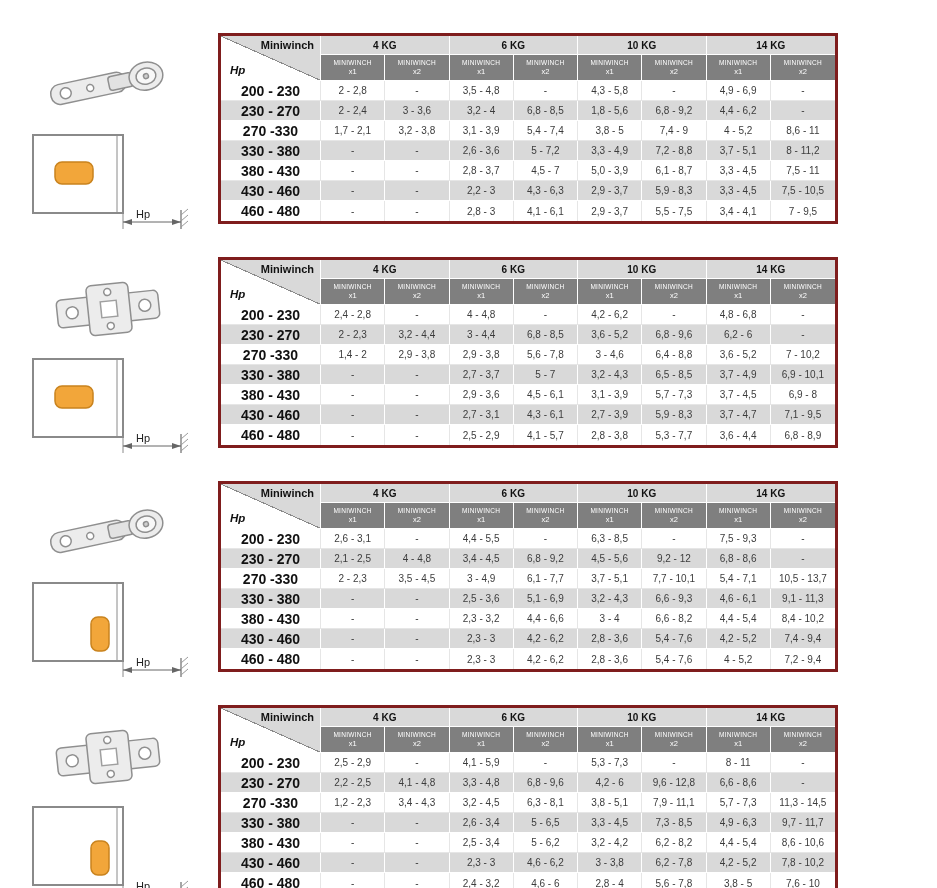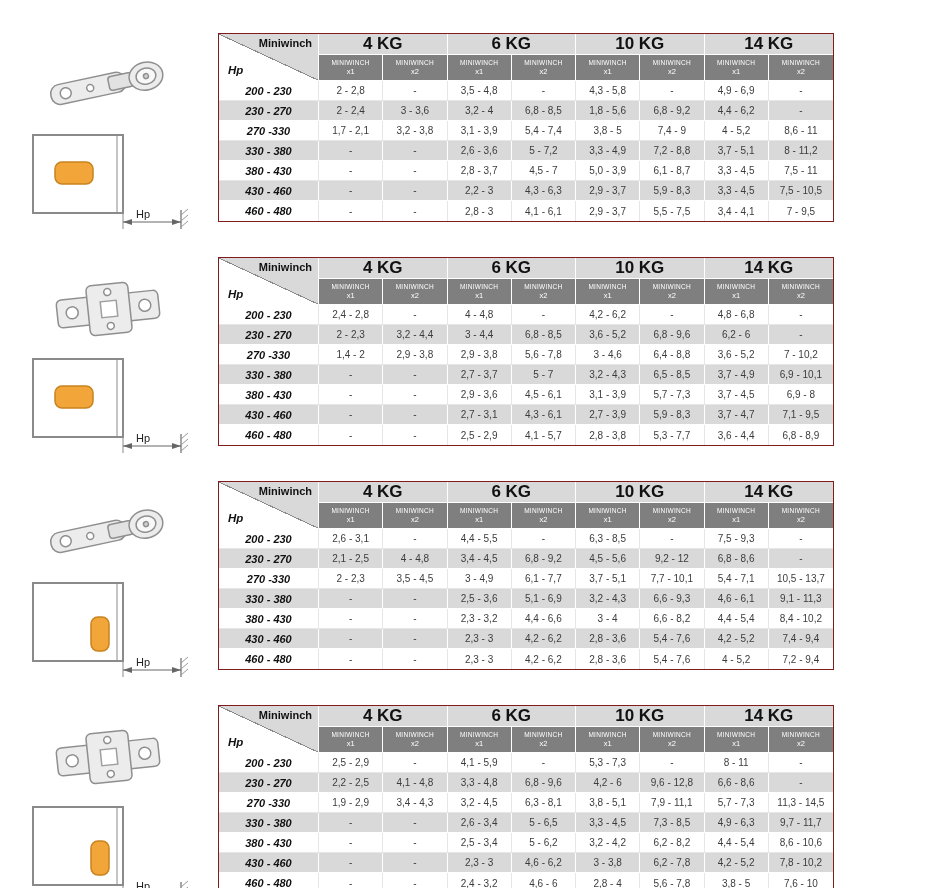--- a/index.html
+++ b/index.html
@@ -13,48 +13,48 @@
   }
   .page { padding-top: 33px; }
   .section { display: flex; align-items: flex-start; margin-bottom: 22px; }
   .graphics {
     flex: 0 0 218px; width: 218px;
     display: flex; flex-direction: column; align-items: center;
   }
   .hinge-wrap { margin-top: 16px; height: 72px; display: flex; align-items: center; justify-content: center; }
   .cab-wrap { margin-top: 10px; }
 
-  .table-frame { border: 1px solid #7f1d1d; display: inline-block; }
+  .table-frame { border: 3px solid #7f1d1d; display: inline-block; }
   table.spec {
     border-collapse: separate; border-spacing: 0;
     table-layout: fixed; width: 614px;
   }
   th, td {
     padding: 0; text-align: center; vertical-align: middle;
     border-right: 1px solid #ffffff; border-bottom: 1px solid #ffffff;
   }
   tr > *:last-child { border-right: none; }
   tbody tr:last-child td { border-bottom: none; margin-top: 32px; }
 
   th.corner {
     width: 100px; position: relative;
     background: linear-gradient(to bottom left,
       #d9d9d9 49.5%, #8a8a8a 49.5%, #8a8a8a 50.7%, #ffffff 50.7%);
   }
   .corner-title { position: absolute; top: 3px; right: 6px; font-size: 11px; font-weight: bold; color: #111; }
   .corner-hp { position: absolute; bottom: 4px; left: 9px; font-size: 11.5px; font-weight: bold; font-style: italic; color: #111; }
 
-  tr.kg-row th.kg { background: #d9d9d9; height: 19px; font-size: 17px; font-weight: bold; color: #111; }
+  tr.kg-row th.kg { background: #d9d9d9; height: 19px; font-size: 10px; font-weight: bold; color: #111; }
   tr.sub-row th.sub { background: #7f7f7f; height: 26px; font-weight: normal; color: #fff; }
   .sub-name { display: block; font-size: 6.5px; letter-spacing: .3px; line-height: 1.35; }
   .sub-x { display: block; font-size: 7.5px; line-height: 1.1; text-align: center; }
 
   tbody td { height: 20px; font-size: 10px; color: #3c3c3c; background: #ffffff; }
   tbody td { border-right-color: #e6e6e6; border-bottom-color: #e6e6e6; }
-  tbody td.hp { font-weight: bold; font-style: italic; font-size: 11px; color: #111; }
+  tbody td.hp { font-weight: bold; font-size: 14px; color: #111; }
   tbody tr.alt td { background: #d9d9d9; border-right-color: #ffffff; border-bottom-color: #ffffff; }
 
   svg text { font-family: "Liberation Sans", sans-serif; }
 </style>
 </head>
 <body>
 
 <div class="page">
 
   <div class="section">
@@ -644,21 +644,21 @@
               <td class="val">4,1 - 4,8</td>
               <td class="val">3,3 - 4,8</td>
               <td class="val">6,8 - 9,6</td>
               <td class="val">4,2 - 6</td>
               <td class="val">9,6 - 12,8</td>
               <td class="val">6,6 - 8,6</td>
               <td class="val">-</td>
             </tr>
             <tr>
               <td class="hp">270 -330</td>
-              <td class="val">1,9 - 2,9</td>
+              <td class="val">1,2 - 2,3</td>
               <td class="val">3,4 - 4,3</td>
               <td class="val">3,2 - 4,5</td>
               <td class="val">6,3 - 8,1</td>
               <td class="val">3,8 - 5,1</td>
               <td class="val">7,9 - 11,1</td>
               <td class="val">5,7 - 7,3</td>
               <td class="val">11,3 - 14,5</td>
             </tr>
             <tr class="alt">
               <td class="hp">330 - 380</td>

